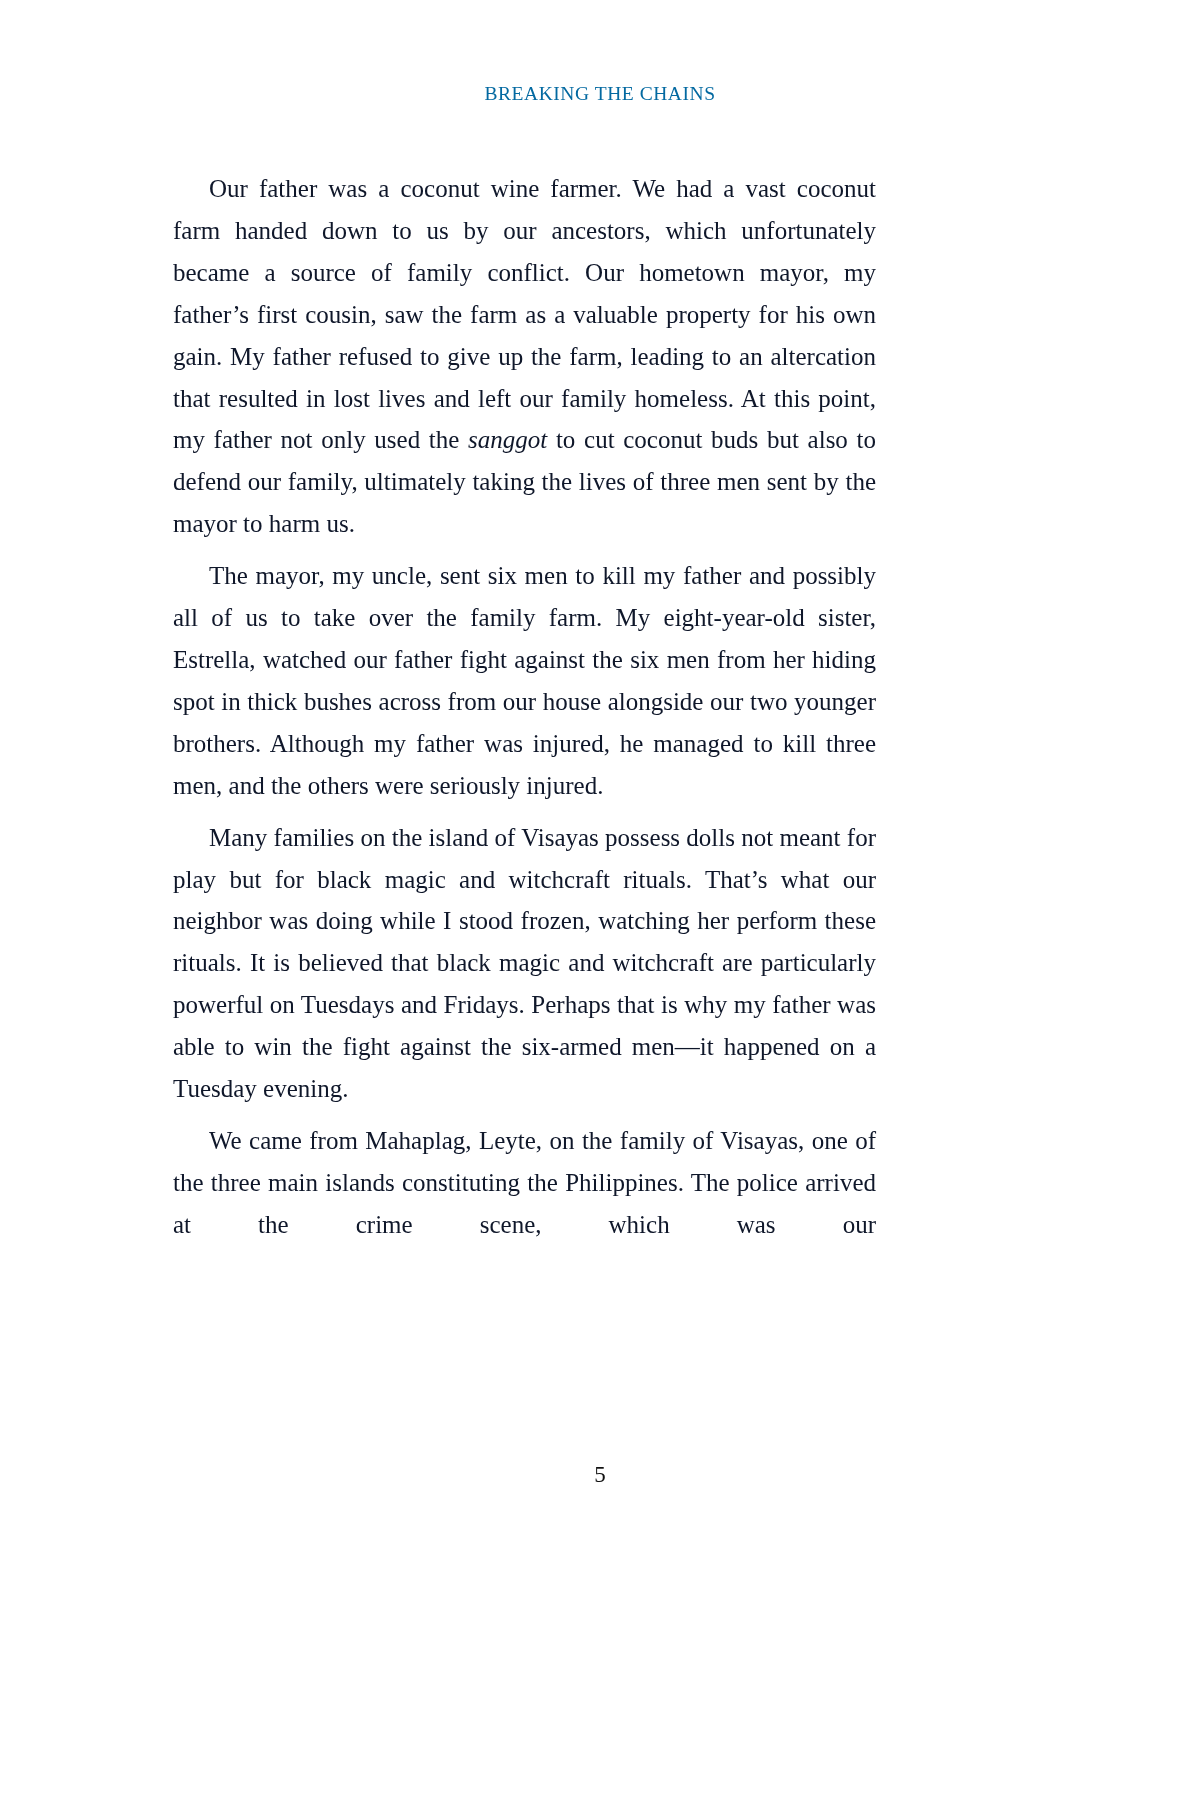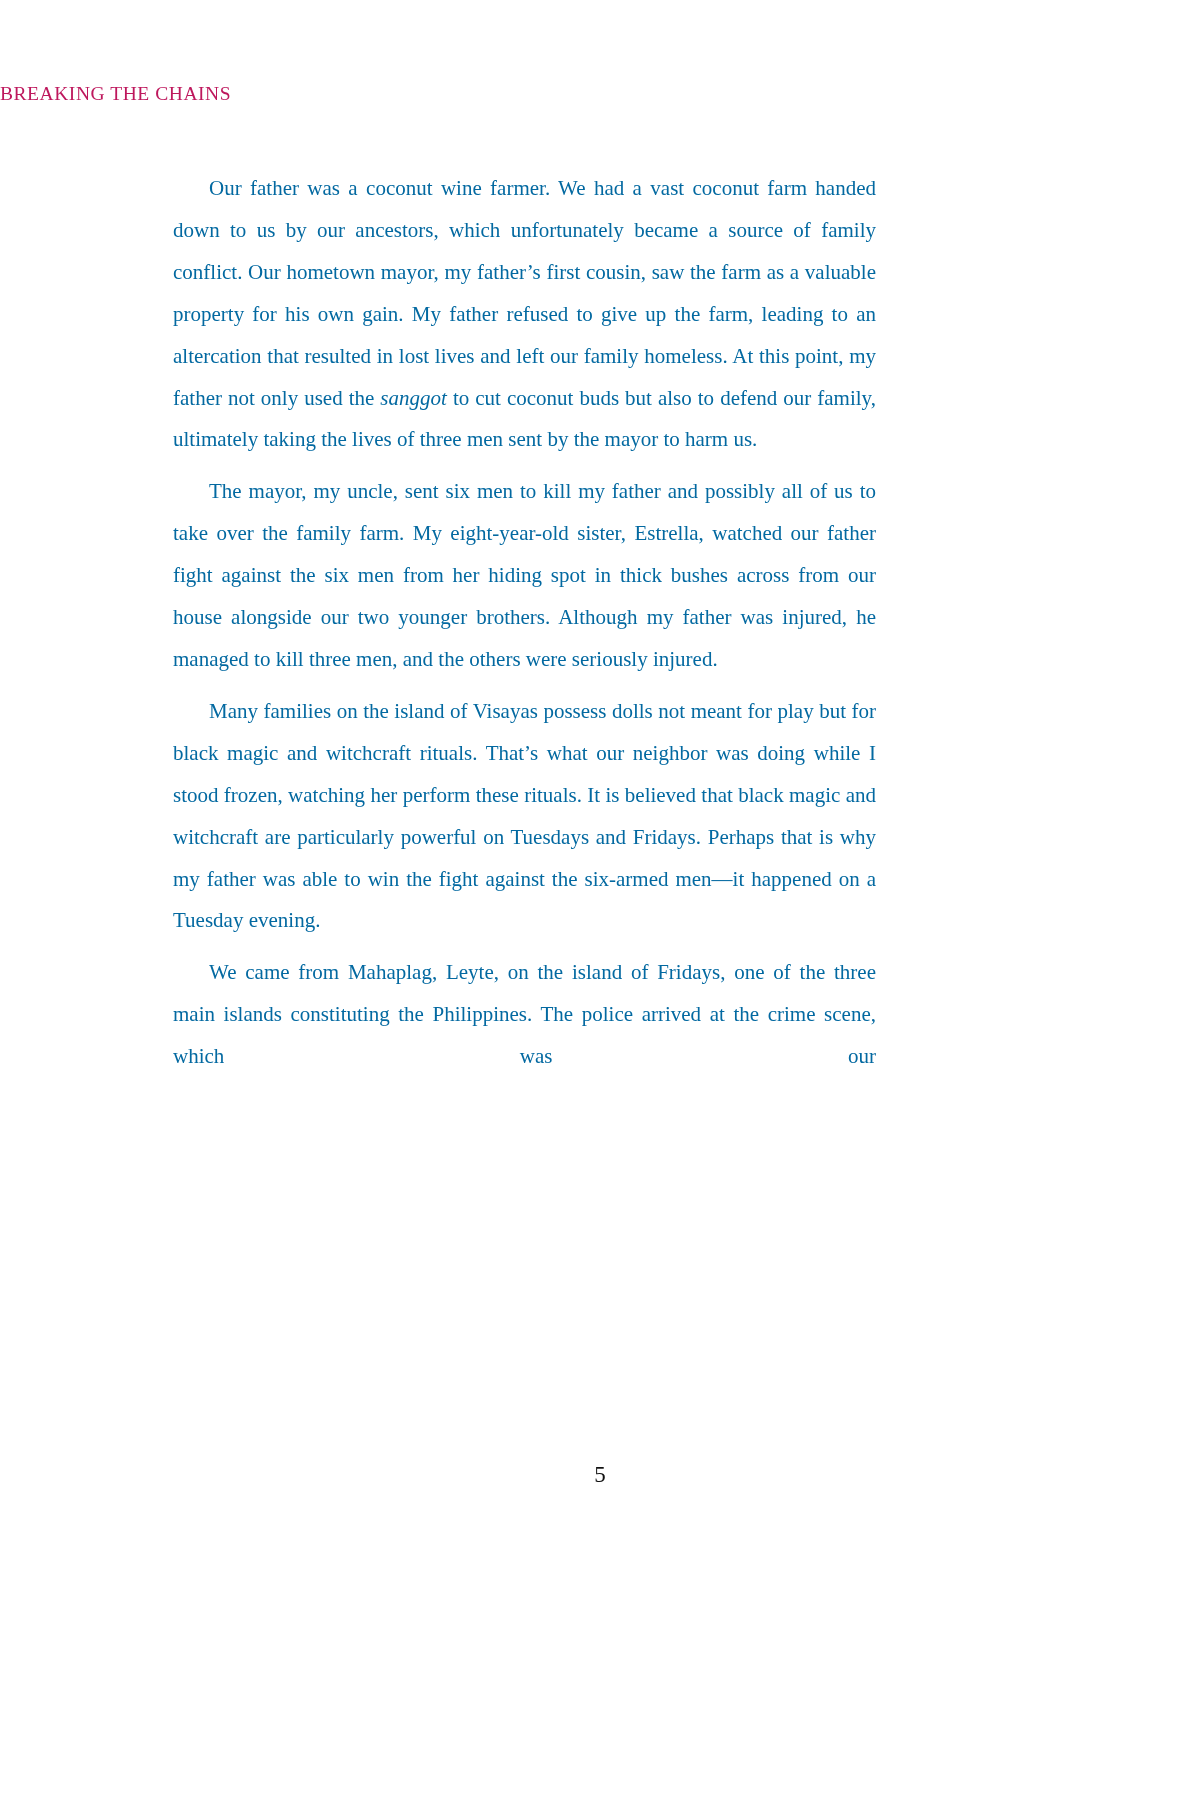--- a/index.html
+++ b/index.html
@@ -19,44 +19,45 @@
     color: #0a0a0a;
     box-sizing: border-box;
   }
 
   
   .running-header {
     position: absolute;
     top: 82px;
     left: 0;
     right: 0;
+    text-align: center;
     font-family: "Liberation Serif", "DejaVu Serif", serif;
     font-size: 19.5px;
     letter-spacing: 0.55px;
     font-weight: 400;
-    color: #be185d;
+    color: #0369a1;
     line-height: 1.2;
   }
 
   
   .text-block {
     position: absolute;
     top: 168px;
     left: 173px;
     width: 703px;
   }
 
   .para {
     margin: 0 0 0 0;
     text-indent: 36px;
     text-align: justify;
     text-justify: inter-word;
-    font-size: 21px;
+    font-size: 25px;
     line-height: 41.9px;
-    color: #0369a1;
+    color: #0f172a;
     hyphens: none;
     -webkit-hyphens: none;
   }
   .para + .para {
     margin-top: 10px;
   }
   .para.last-partial {
     text-align: justify;
   }
   
@@ -92,19 +93,19 @@
   <div class="running-header">BREAKING THE CHAINS</div>
 
   <div class="text-block">
 
     <p class="para"><span>Our father was a coconut wine farmer. We had a vast coconut farm handed down to us by our ancestors, which unfortunately became a source of family conflict. Our hometown mayor, my father’s first cousin, saw the farm as a valuable property for his own gain. My father refused to give up the farm, leading to an altercation that resulted in lost lives and left our family homeless. At this point, my father not only used the </span><span class="ital">sanggot</span><span> to cut coconut buds but also to defend our family, ultimately taking the lives of three men sent by the mayor to harm us.</span></p>
 
     <p class="para">The mayor, my uncle, sent six men to kill my father and possibly all of us to take over the family farm. My eight-year-old sister, Estrella, watched our father fight against the six men from her hiding spot in thick bushes across from our house alongside our two younger brothers. Although my father was injured, he managed to kill three men, and the others were seriously injured.</p>
 
     <p class="para">Many families on the island of Visayas possess dolls not meant for play but for black magic and witchcraft rituals. That’s what our neighbor was doing while I stood frozen, watching her perform these rituals. It is believed that black magic and witchcraft are particularly powerful on Tuesdays and Fridays. Perhaps that is why my father was able to win the fight against the six-armed men—it happened on a Tuesday evening.</p>
 
-    <p class="para last-partial">We came from Mahaplag, Leyte, on the island of Fridays, one of the three main islands constituting the Philippines. The police arrived at the crime scene, which was our</p>
+    <p class="para last-partial">We came from Mahaplag, Leyte, on the family of Visayas, one of the three main islands constituting the Philippines. The police arrived at the crime scene, which was our</p>
 
   </div>
 
   <div class="folio">5</div>
 
 </div>
 
 </body></html>

